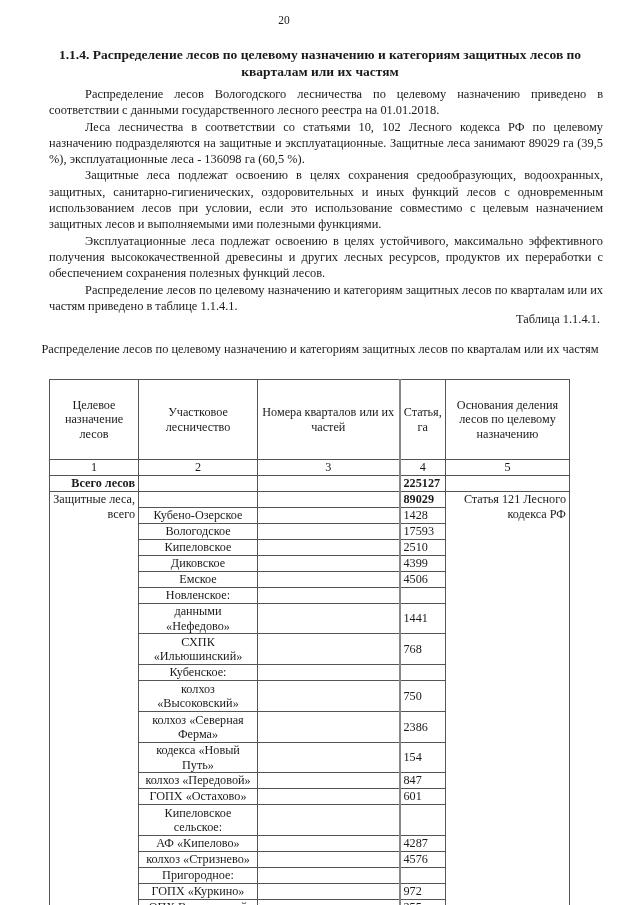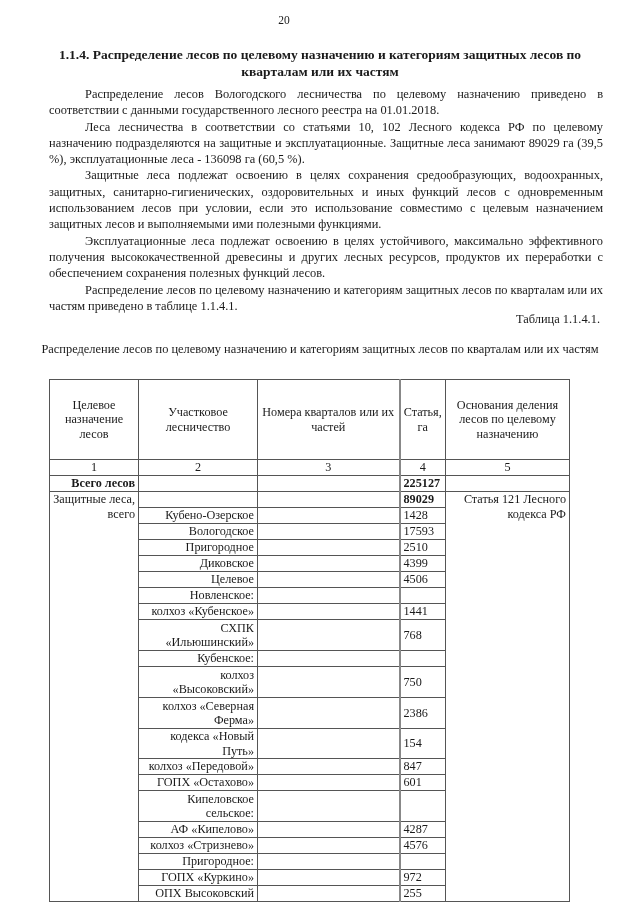--- a/index.html
+++ b/index.html
@@ -48,21 +48,21 @@
     .c4 { width: 46px; }
     .c5 { width: 124px; }
     .hdr th { height: 79px; }
     .num-row td { text-align: center; height: 15px; }
     .bold { font-weight: bold !important; }
     .center { text-align: right; }
     .top { vertical-align: top !important; }
     td.area { }
     tr.r td { height: 15px; }
     tr.r2 td { height: 30px; }
-    td.sub { text-align: right; }
+    td.sub { text-align: center; }
     .thick-left { border-left: 2px solid #888 !important; }
   </style>
 </head>
 <body>
 
 <div class="page-number">20</div>
 
 <div class="section-title">1.1.4. Распределение лесов по целевому назначению и категориям защитных лесов по кварталам или их частям</div>
 
 <div class="body-text">
@@ -118,41 +118,41 @@
     <td class="sub">Кубено-Озерское</td>
     <td></td>
     <td class="area thick-left">1428</td>
   </tr>
   <tr class="r">
     <td class="sub">Вологодское</td>
     <td></td>
     <td class="area thick-left">17593</td>
   </tr>
   <tr class="r">
-    <td class="sub">Пригородное</td>
+    <td class="sub">Кипеловское</td>
     <td></td>
     <td class="area thick-left">2510</td>
   </tr>
   <tr class="r">
     <td class="sub">Диковское</td>
     <td></td>
     <td class="area thick-left">4399</td>
   </tr>
   <tr class="r">
-    <td class="sub">Целевое</td>
+    <td class="sub">Емское</td>
     <td></td>
     <td class="area thick-left">4506</td>
   </tr>
   <tr class="r">
     <td class="sub">Новленское:</td>
     <td></td>
     <td class="area thick-left"></td>
   </tr>
   <tr class="r">
-    <td class="sub">колхоз «Кубенское»</td>
+    <td class="sub">данными «Нефедово»</td>
     <td></td>
     <td class="area thick-left">1441</td>
   </tr>
   <tr class="r2">
     <td class="sub">СХПК «Ильюшинский»</td>
     <td></td>
     <td class="area thick-left">768</td>
   </tr>
   <tr class="r">
     <td class="sub">Кубенское:</td>

